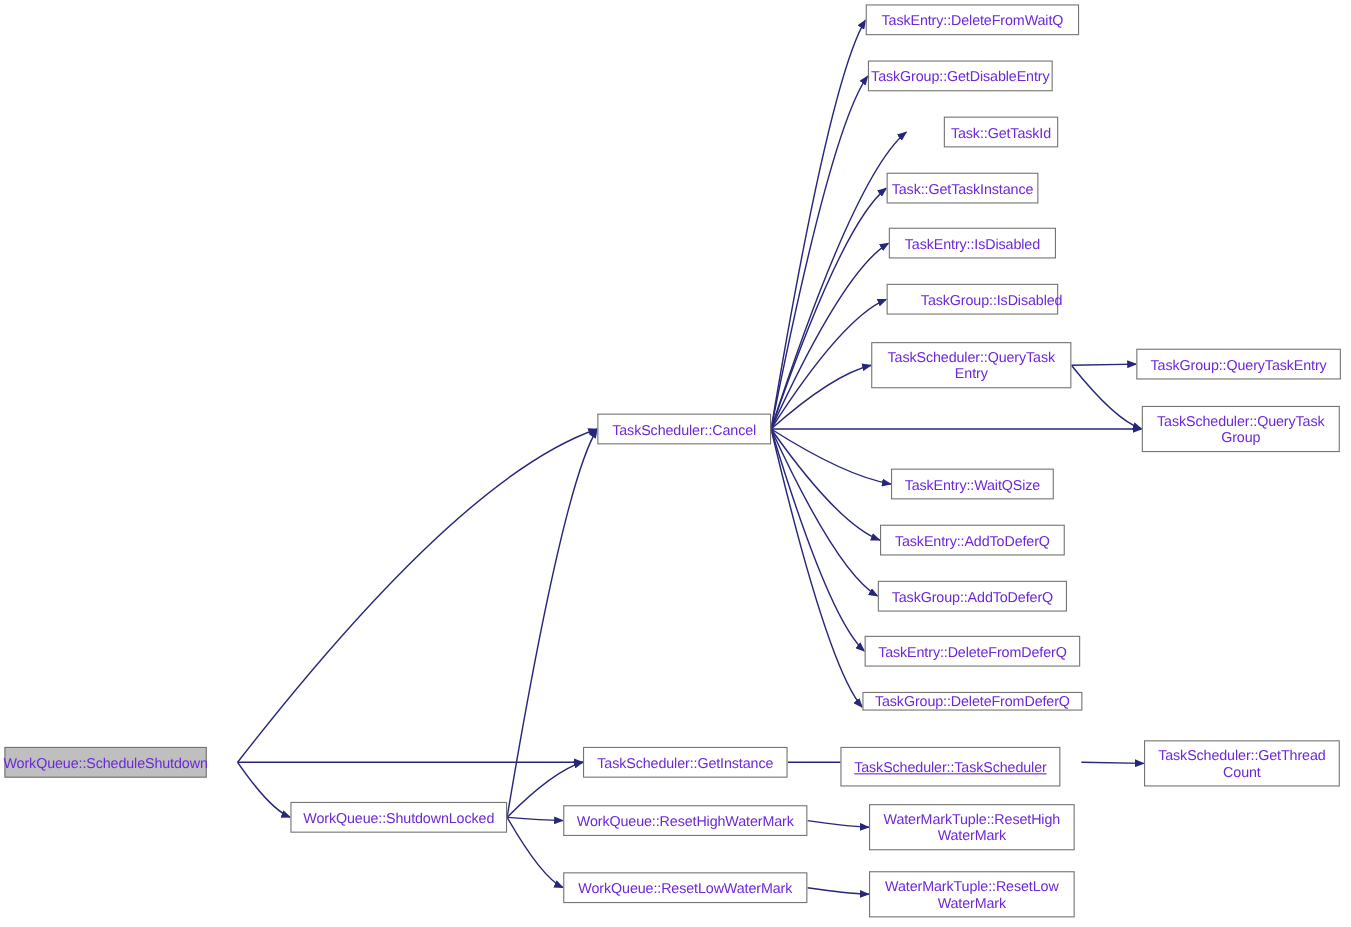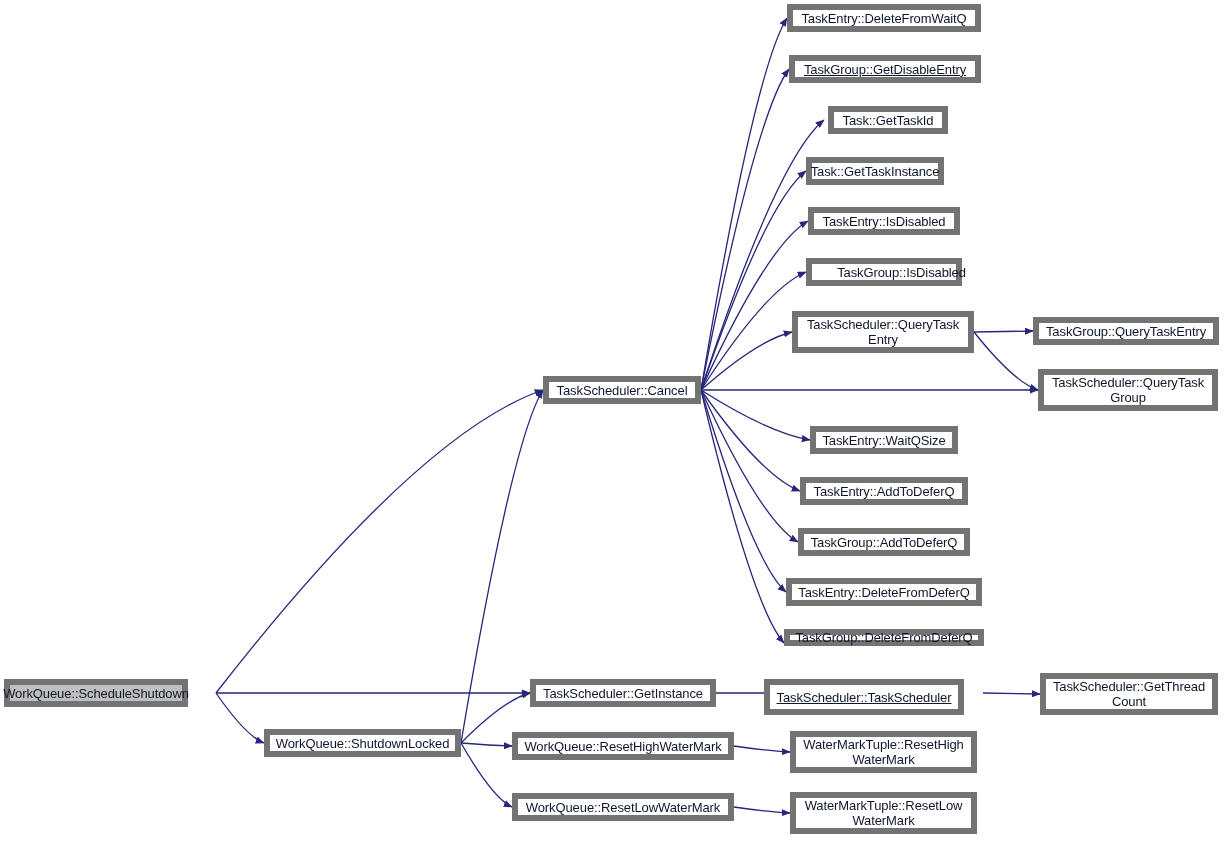--- a/index.html
+++ b/index.html
@@ -20,23 +20,23 @@
     position: absolute;
     left: 0;
     top: 0;
     width: 1228px;
     height: 843px;
     pointer-events: none;
   }
   .node {
     position: absolute;
     box-sizing: border-box;
-    border: 6px solid #737373;
+    border: 1px solid #737373;
     background: #ffffff;
-    color: #0f172a;
+    color: #6d28d9;
     font-size: 13px;
     line-height: 15px;
     text-align: center;
     display: flex;
     align-items: center;
     justify-content: center;
     white-space: pre-line;
     letter-spacing: -0.1px;
     z-index: 5;
   }
@@ -75,22 +75,22 @@
       <path d="M461,743 Q511.84,439.42 543,390" fill="none" stroke="#26267a" stroke-width="1.3" marker-end="url(#arrowhead)"></path>
       <path d="M461,743 Q503.78,700 530,693" fill="none" stroke="#26267a" stroke-width="1.3" marker-end="url(#arrowhead)"></path>
       <path d="M461,743 Q492.62,745.58 512,746" fill="none" stroke="#26267a" stroke-width="1.3" marker-end="url(#arrowhead)"></path>
       <path d="M461,743 Q492.62,798.04 512,807" fill="none" stroke="#26267a" stroke-width="1.3" marker-end="url(#arrowhead)"></path>
       <path d="M716,693 L783,693" fill="none" stroke="#26267a" stroke-width="1.3" marker-end="url(#arrowhead)"></path>
       <path d="M983,693 L1040,694" fill="none" stroke="#26267a" stroke-width="1.3" marker-end="url(#arrowhead)"></path>
       <path d="M734,746 Q768.72,751.16 790,752" fill="none" stroke="#26267a" stroke-width="1.3" marker-end="url(#arrowhead)"></path>
       <path d="M734,807 Q768.72,812.16 790,813" fill="none" stroke="#26267a" stroke-width="1.3" marker-end="url(#arrowhead)"></path>
     </svg>
 <div class="node" style="left: 787px; top: 4px; width: 194px; height: 28px;">TaskEntry::DeleteFromWaitQ</div>
-    <div class="node" style="left: 789px; top: 55px; width: 192px; height: 28px; text-decoration: underline;">TaskGroup::GetDisableEntry</div>
-    <div class="node" style="left: 828px; top: 106px; width: 120px; height: 28px;">Task::GetTaskId</div>
+    <div class="node" style="left: 789px; top: 55px; width: 168px; height: 28px;">TaskGroup::GetDisableEntry</div>
+    <div class="node" style="left: 858px; top: 106px; width: 104px; height: 28px;">Task::GetTaskId</div>
     <div class="node" style="left: 806px; top: 157px; width: 138px; height: 28px;">Task::GetTaskInstance</div>
     <div class="node" style="left: 808px; top: 207px; width: 152px; height: 28px; text-align: center;">TaskEntry::IsDisabled</div>
     <div class="node" style="left: 806px; top: 258px; width: 156px; height: 28px; padding-left: 35px;">TaskGroup::IsDisabled</div>
     <div class="node" style="left: 792px; top: 311px; width: 182px; height: 42px;">TaskScheduler::QueryTask
 Entry</div>
     <div class="node" style="left: 543px; top: 376px; width: 158px; height: 28px;">TaskScheduler::Cancel</div>
     <div class="node" style="left: 1033px; top: 317px; width: 186px; height: 28px;">TaskGroup::QueryTaskEntry</div>
     <div class="node" style="left: 1038px; top: 369px; width: 180px; height: 42px;">TaskScheduler::QueryTask
 Group</div>
     <div class="node" style="left: 810px; top: 426px; width: 148px; height: 28px;">TaskEntry::WaitQSize</div>

